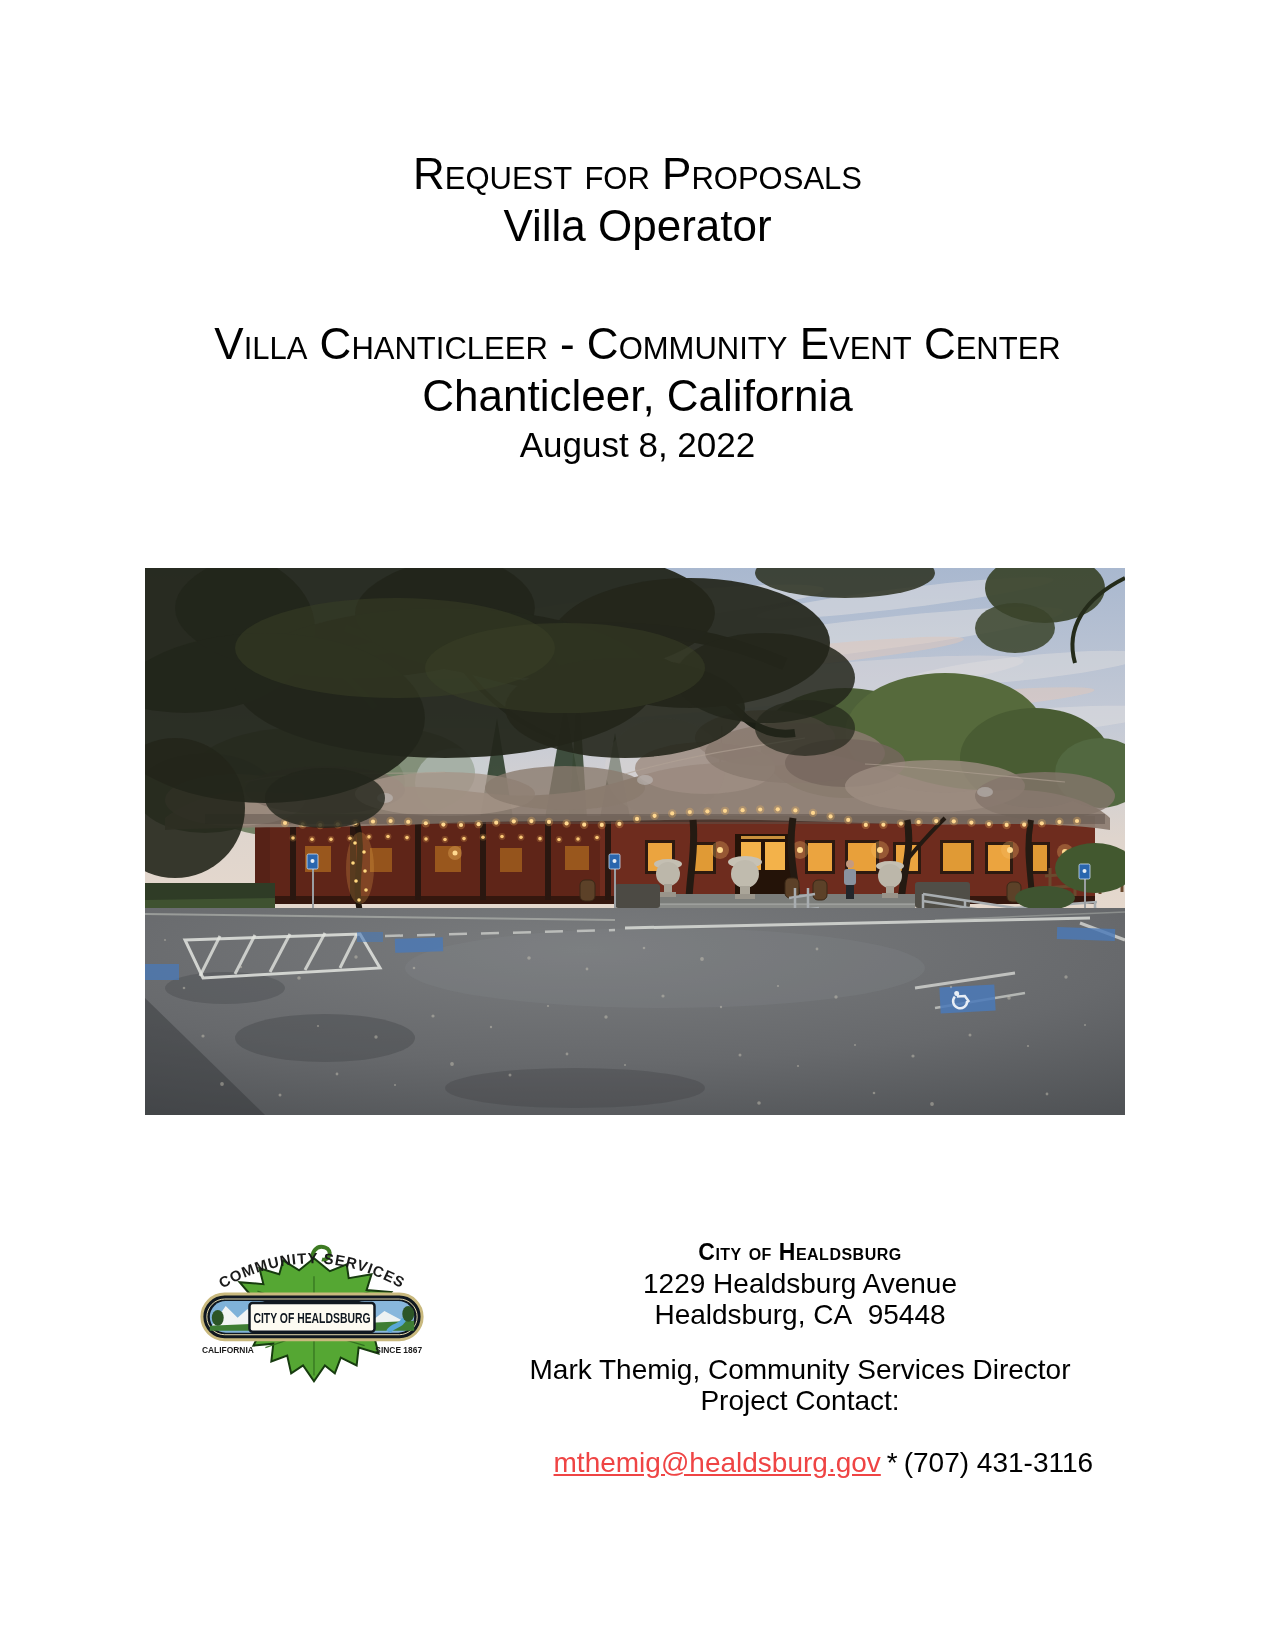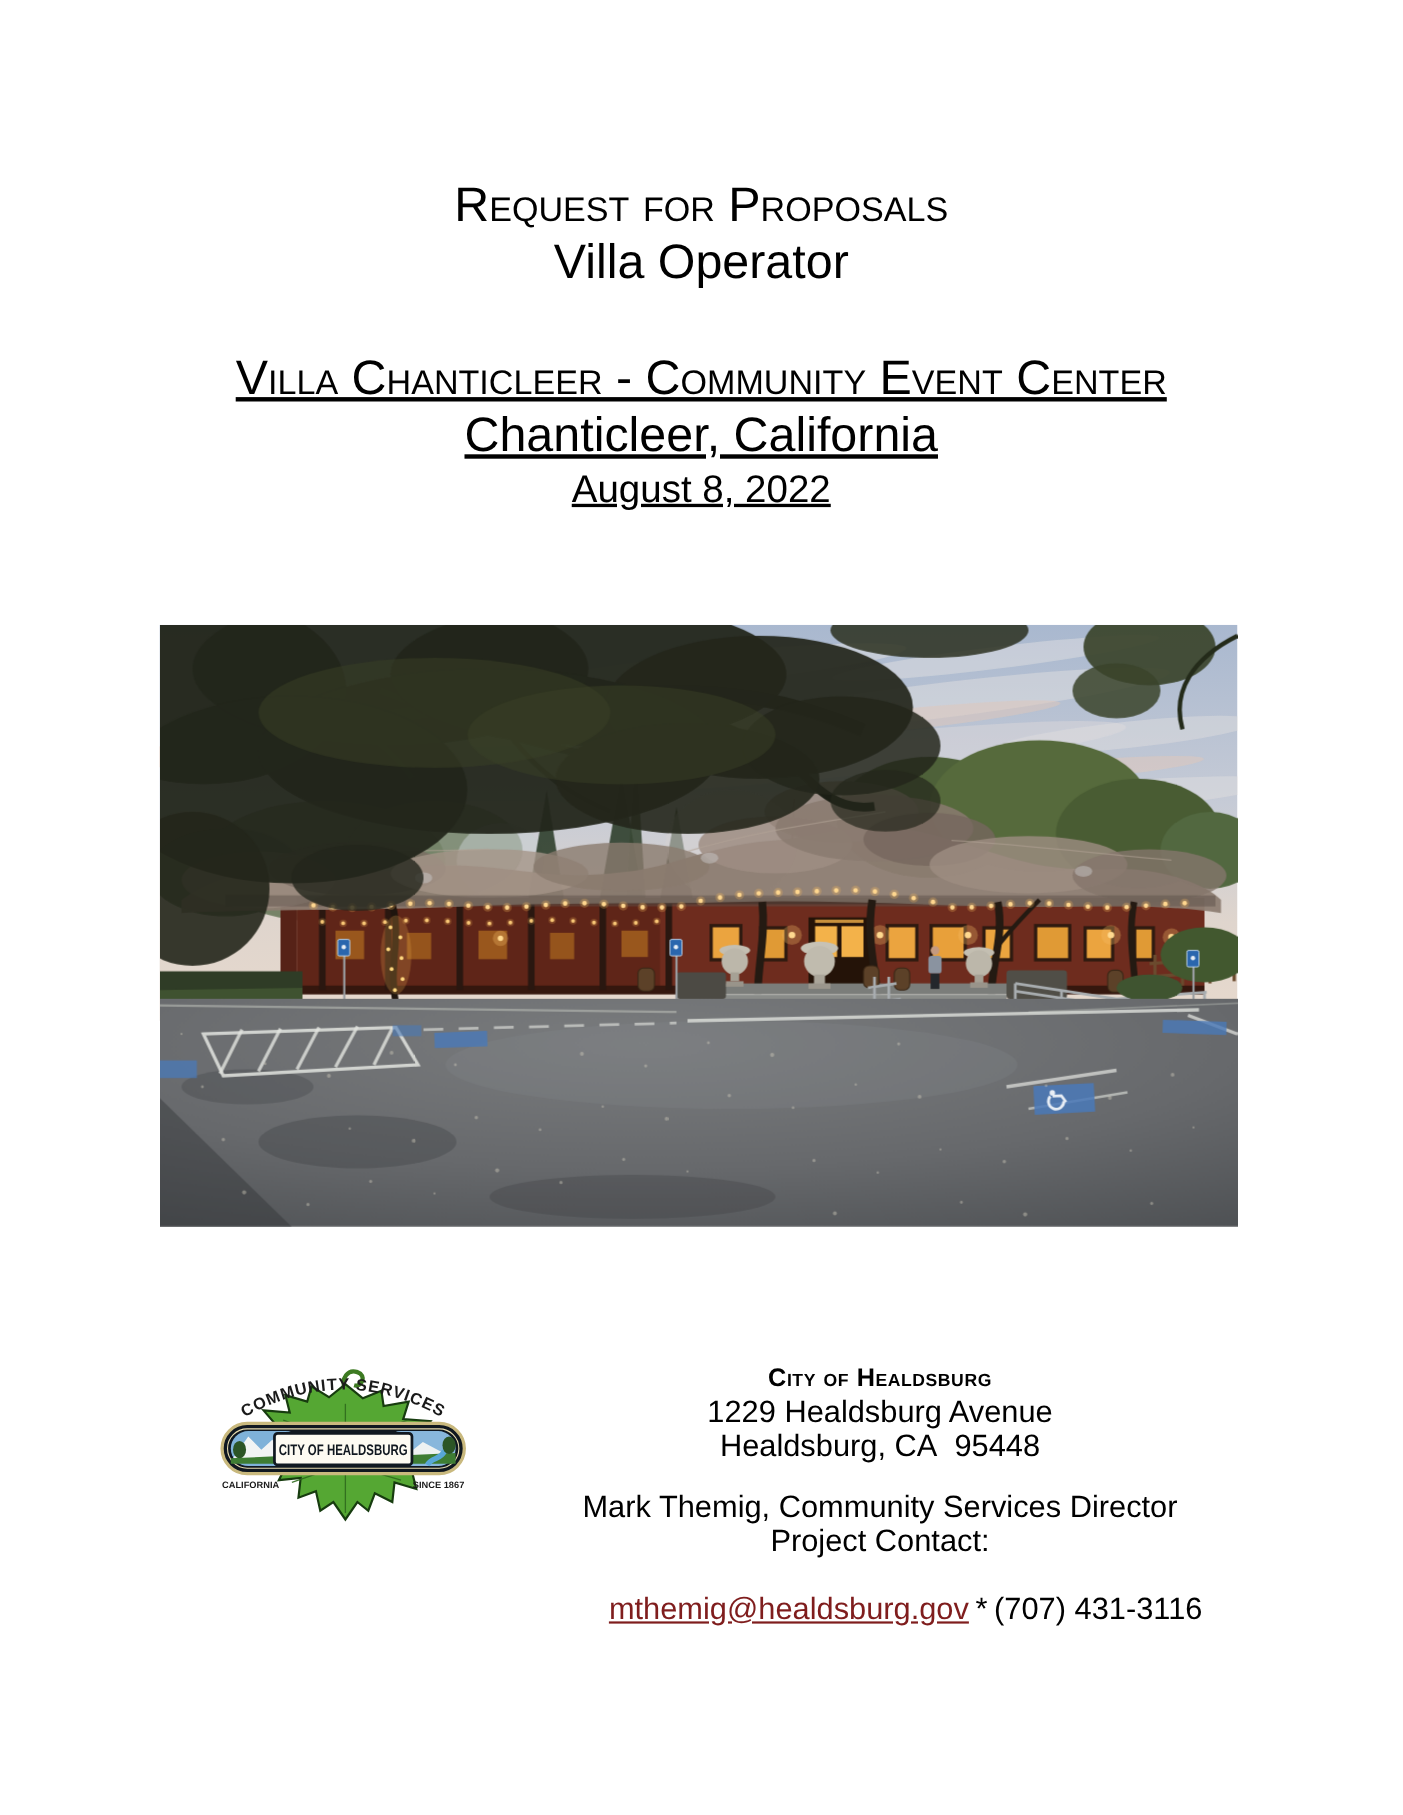--- a/index.html
+++ b/index.html
@@ -10,37 +10,37 @@
   }
   .abs{position:absolute;}
   .center-col{left:0;width:1275px;text-align:center;}
   .title-line{font-size:44px;line-height:52px;font-variant:small-caps;}
   .plain-line{font-size:44px;line-height:52px;}
   .date-line{font-size:35px;line-height:46px;}
   .contact-col{left:480px;width:640px;text-align:center;line-height:31px;}
   .org-head{font-size:23px;font-weight:bold;font-variant:small-caps;letter-spacing:.5px;}
   .addr{font-size:28px;white-space:pre-wrap;}
   .spacer{height:24px;}
-  .email-link{color:#7f1d1d;text-decoration:underline;cursor:pointer;}
+  .email-link{color:#ef4444;text-decoration:underline;cursor:pointer;}
   .sep{margin:0 6px;}
   .photo-frame{left:145px;top:568px;width:980px;height:547px;}
   .logo-frame{left:188px;top:1216px;width:248px;height:168px;}
   svg{display:block;}
 </style>
 </head>
 <body>
 
 <div class="page">
 
-  <div class="abs center-col" style="top:161px;">
+  <div class="abs center-col" style="top:148px;">
     <div class="title-line">Request for Proposals</div>
     <div class="plain-line">Villa Operator</div>
   </div>
 
-  <div class="abs center-col" style="top:318px;text-decoration:underline;">
+  <div class="abs center-col" style="top:318px;">
     <div class="title-line">Villa Chanticleer - Community Event Center</div>
     <div class="plain-line">Chanticleer, California</div>
     <div class="date-line">August 8, 2022</div>
   </div>
 
   <div class="abs photo-frame">
   <svg viewBox="0 0 980 547" width="980" height="547">
     <defs>
       <linearGradient id="skyGrad" x1="0" y1="0" x2="0" y2="1">
         <stop offset="0" stop-color="#a9b8cf"></stop>

